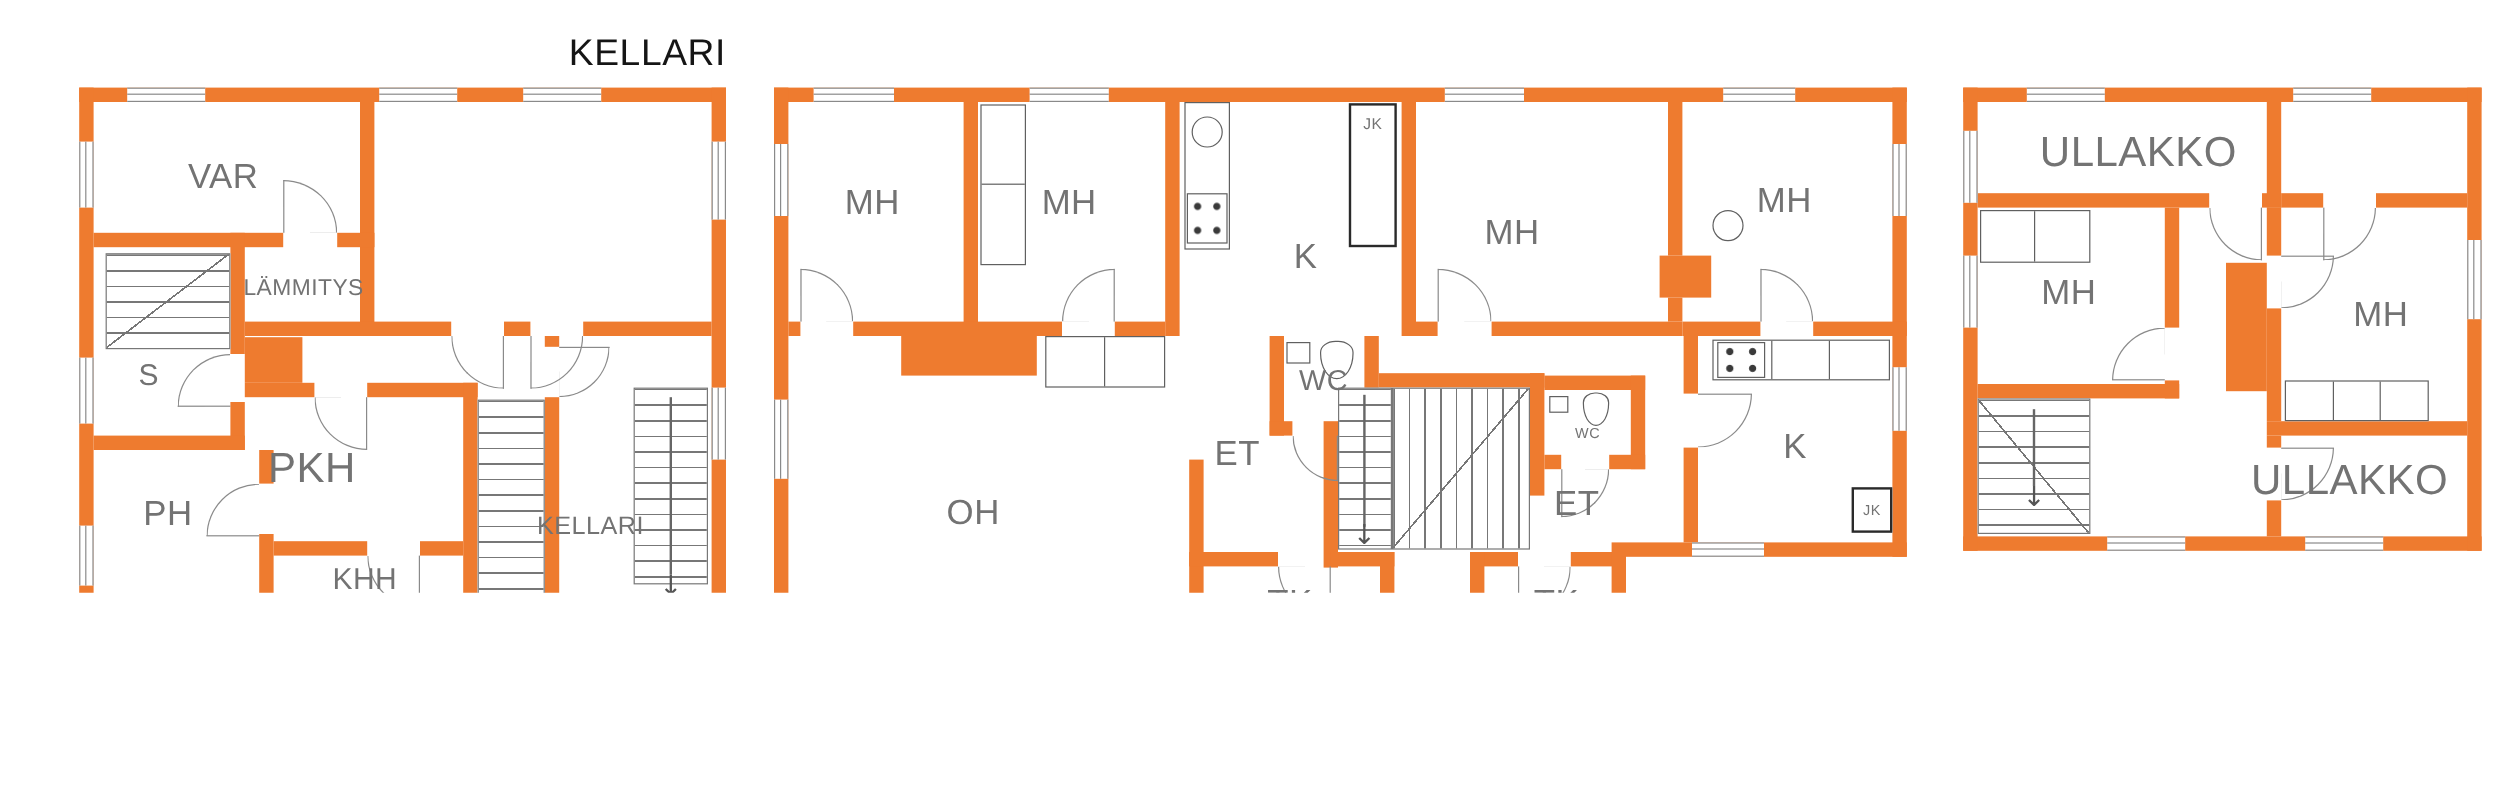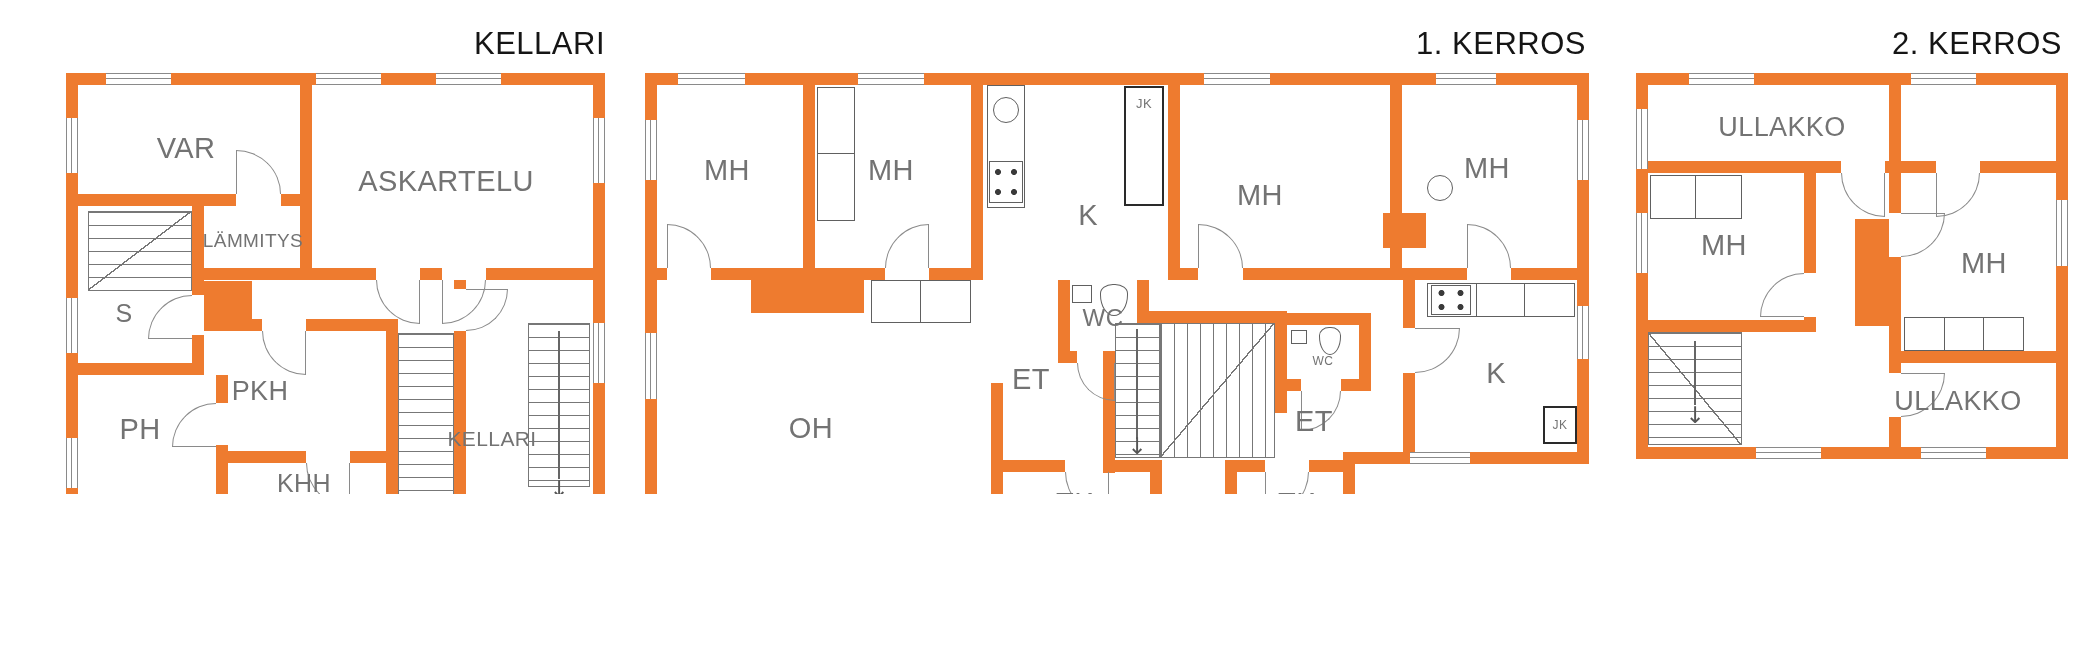--- a/index.html
+++ b/index.html
@@ -3,21 +3,21 @@
 <meta charset="utf-8">
 <style>
   *{box-sizing:border-box;margin:0;padding:0}
   body{background:#fff}
   .canvas{position:relative;width:2085px;height:494px;background:#fff;font-family:"Liberation Sans",sans-serif;overflow:hidden}
   .plan{position:absolute}
   .plan *{position:absolute}
   .wall{background:#EE7B2F}
   .title{position:absolute;width:300px;text-align:right;font-size:31px;color:#151515;letter-spacing:.5px;white-space:nowrap}
   .lbl{transform:translate(-50%,-50%);font-size:29px;color:#737373;letter-spacing:.4px;white-space:nowrap}
-  .f27{font-size:27px}.f25{font-size:25px}.f24{font-size:24px}.f21{font-size:21px}.f19{font-size:19px}.f13{font-size:13px}.f12{font-size:12px}
+  .f27{font-size:35px}.f25{font-size:25px}.f24{font-size:24px}.f21{font-size:21px}.f19{font-size:19px}.f13{font-size:13px}.f12{font-size:12px}
   .win-h{height:12px;background-color:#fff;border-top:1.6px solid #8a8a8a;border-bottom:1.6px solid #8a8a8a;background-image:linear-gradient(#8a8a8a,#8a8a8a);background-size:100% 1.4px;background-position:50% 50%;background-repeat:no-repeat}
   .win-v{width:12px;background-color:#fff;border-left:1.6px solid #8a8a8a;border-right:1.6px solid #8a8a8a;background-image:linear-gradient(#8a8a8a,#8a8a8a);background-size:1.4px 100%;background-position:50% 50%;background-repeat:no-repeat}
   .door::before{content:"";position:absolute;inset:0;border-left:1.6px solid #8a8a8a;border-bottom:1.6px solid #8a8a8a;border-bottom-left-radius:100%}
   .door::after{content:"";position:absolute;top:0;right:0;height:100%;width:0;border-right:1.6px solid #8a8a8a}
   .dB{transform:scaleX(-1)}.dC{transform:rotate(90deg)}
   .dE{transform:rotate(180deg)}.dF{transform:rotate(180deg) scaleX(-1)}.dG{transform:rotate(270deg)}
   .st{border:1.5px solid #777;background-color:#fff}
   .st-h{background-image:repeating-linear-gradient(to bottom,#777 0 1.4px,transparent 1.4px 13px)}
   .st-v{background-image:repeating-linear-gradient(to right,#777 0 1.4px,transparent 1.4px 13px)}
   .diag1::after{content:"";position:absolute;inset:0;background:linear-gradient(to bottom right,transparent calc(50% - 1.1px),#777 calc(50% - 1.1px) calc(50% + .3px),transparent calc(50% + .3px))}
@@ -35,22 +35,20 @@
   .porch::after{content:"";position:absolute;left:18px;right:18px;top:-1px;bottom:18px;border:1.3px solid #b0b0b0;border-top:none}
   .vline{width:1.5px;background:#666}
   .arrow{transform:translate(-50%,-50%);font-size:23px;color:#555;font-family:"DejaVu Sans",sans-serif}
 </style>
 </head>
 <body>
 
 <div class="canvas">
 
   <div class="title" style="left:305px;top:26px">KELLARI</div>
-  <div class="title" style="left:1286px;top:26px">1. KERROS</div>
-  <div class="title" style="left:1762px;top:26px">2. KERROS</div>
 
   <div class="plan" style="left:66px;top:73px;width:539px;height:466px">
 
     <i class="wall" style="left:0;top:0;width:539px;height:12px"></i>
     <i class="wall" style="left:0;top:454px;width:539px;height:12px"></i>
     <i class="wall" style="left:0;top:0;width:12px;height:466px"></i>
     <i class="wall" style="left:527px;top:0;width:12px;height:466px"></i>
 
     <i class="wall" style="left:234px;top:12px;width:12px;height:195px"></i>
     <i class="wall" style="left:12px;top:121px;width:158px;height:12px"></i>
@@ -92,21 +90,20 @@
     <i class="door dE" style="left:170px;top:77px;width:45px;height:44px"></i>
     <i class="door dC" style="left:82px;top:222px;width:44px;height:44px"></i>
     <i class="door dC" style="left:106px;top:330px;width:44px;height:44px"></i>
     <i class="door dA" style="left:310px;top:207px;width:44px;height:44px"></i>
     <i class="door dB" style="left:376px;top:207px;width:44px;height:44px"></i>
     <i class="door dA" style="left:196px;top:258px;width:44px;height:44px"></i>
     <i class="door dA" style="left:240px;top:390px;width:44px;height:44px"></i>
     <i class="door dG" style="left:400px;top:216px;width:42px;height:42px"></i>
 
     <div class="lbl" style="left:120px;top:75px">VAR</div>
-    <div class="lbl" style="left:380px;top:108px">ASKARTELU</div>
     <div class="lbl f19" style="left:187px;top:168px">LÄMMITYS</div>
     <div class="lbl f25" style="left:58px;top:240px">S</div>
     <div class="lbl" style="left:74px;top:356px">PH</div>
     <div class="lbl f27" style="left:194px;top:318px">PKH</div>
     <div class="lbl f25" style="left:238px;top:410px">KHH</div>
     <div class="lbl f21" style="left:426px;top:366px">KELLARI</div>
   </div>
 
   <div class="plan" style="left:645px;top:73px;width:944px;height:582px">
 

